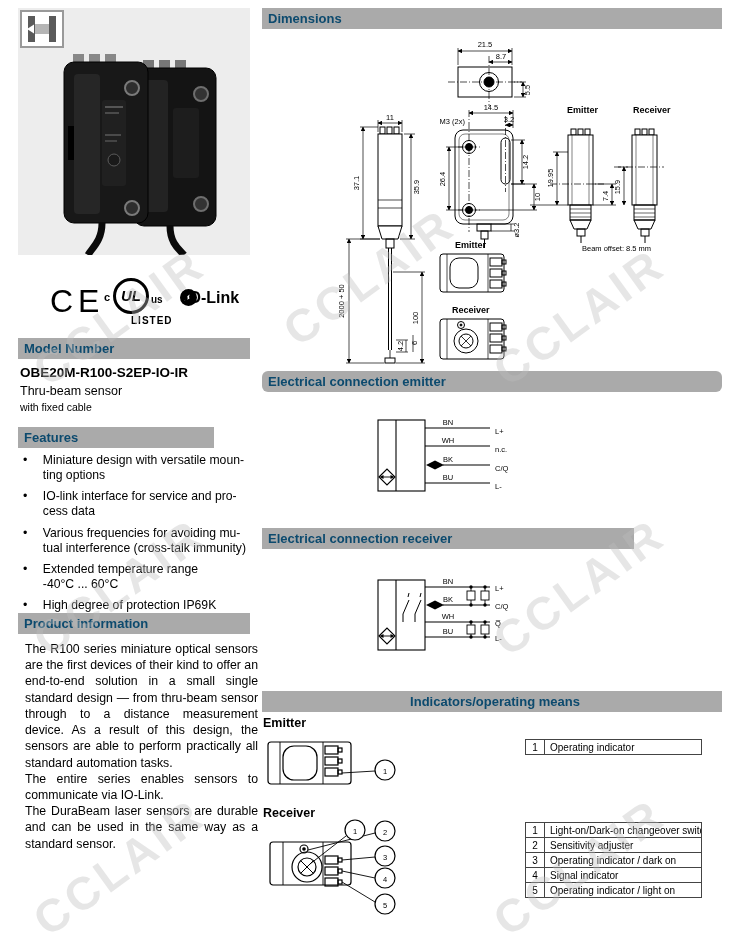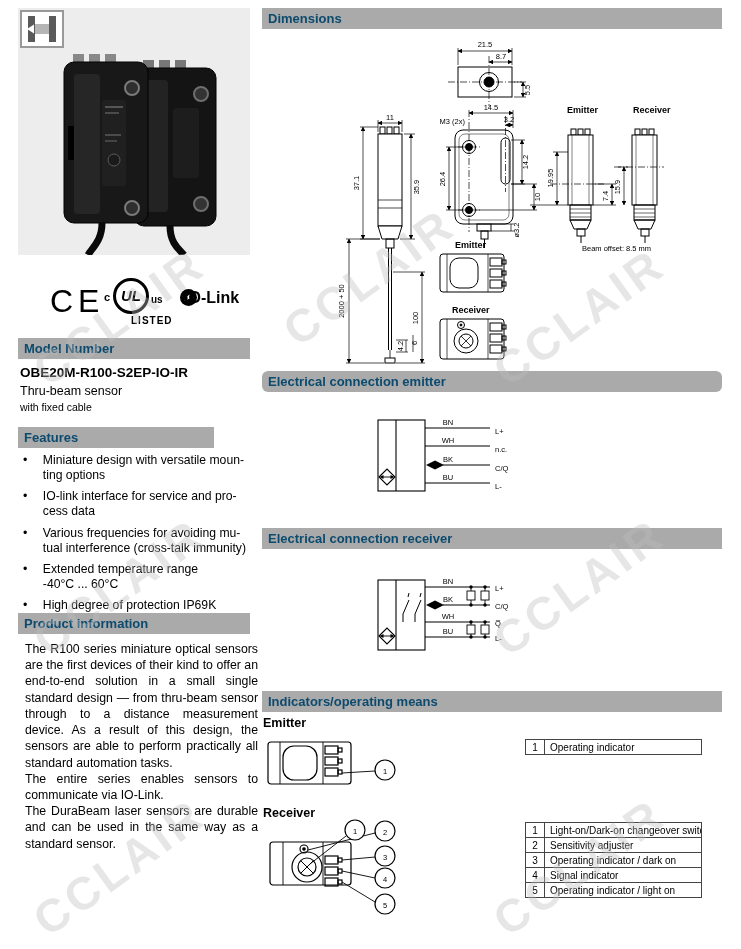--- a/index.html
+++ b/index.html
@@ -356,21 +356,21 @@
   <text x="186" y="30" text-anchor="middle" font-size="9">BN</text>
   <text x="186" y="48" text-anchor="middle" font-size="9">WH</text>
   <text x="186" y="67" text-anchor="middle" font-size="9">BK</text>
   <text x="186" y="85" text-anchor="middle" font-size="9">BU</text>
   <text x="233" y="39" font-size="9">L+</text>
   <text x="233" y="57" font-size="9">n.c.</text>
   <text x="233" y="76" font-size="9">C/Q</text>
   <text x="233" y="94" font-size="9">L-</text>
 </svg>
 
-<div class="bar" style="left:262px;top:528px;width:460px;">Electrical connection receiver</div>
+<div class="bar" style="left:262px;top:528px;width:372px;">Electrical connection receiver</div>
 <svg class="abs" style="left:262px;top:550px;" width="460" height="137" viewBox="0 0 460 137">
   <g stroke="#000" fill="none" stroke-width="1.1">
     <rect x="116" y="30" width="47" height="70" fill="#fff"></rect>
     <line x1="134" y1="30" x2="134" y2="100"></line>
     <polygon points="117,86 125,78 133,86 125,94"></polygon>
     <line x1="120.5" y1="86" x2="129.5" y2="86" stroke-width=".9"></line>
     <polygon points="117.5,86 121.5,84 121.5,88" fill="#000" stroke="none"></polygon>
     <polygon points="132.5,86 128.5,84 128.5,88" fill="#000" stroke="none"></polygon>
     <path d="M141,72 V64 M141,64 L147,50 M153,72 V64 M153,64 L159,50" stroke-width="1"></path>
     <line x1="146" y1="47" x2="147" y2="43" stroke-width="1"></line>
@@ -403,21 +403,21 @@
   <text x="186" y="34" text-anchor="middle" font-size="9">BN</text>
   <text x="186" y="52" text-anchor="middle" font-size="9">BK</text>
   <text x="186" y="69" text-anchor="middle" font-size="9">WH</text>
   <text x="186" y="84" text-anchor="middle" font-size="9">BU</text>
   <text x="233" y="41" font-size="9">L+</text>
   <text x="233" y="59" font-size="9">C/Q</text>
   <text x="233" y="76" font-size="9">Q̅</text>
   <text x="233" y="91" font-size="9">L-</text>
 </svg>
 
-<div class="bar" style="left:262px;top:691px;width:460px;">Indicators/operating means</div>
+<div class="bar" style="left:262px;top:691px;width:460px;text-align:center;">Indicators/operating means</div>
 
 <div class="seclabel" style="left:263px;top:716px;">Emitter</div>
 <svg class="abs" style="left:263px;top:730px;" width="160" height="76" viewBox="0 0 160 76">
   <g stroke="#000" fill="none" stroke-width="1.2">
     <rect x="5" y="12" width="83" height="42" rx="3" fill="#fff"></rect>
     <line x1="17" y1="12" x2="17" y2="54" stroke-width=".9"></line>
     <rect x="20" y="16" width="34" height="34" rx="11"></rect>
     <line x1="60" y1="12" x2="60" y2="54" stroke-width=".9"></line>
     <rect x="62" y="16" width="13" height="8"></rect>
       <rect x="75" y="18" width="4" height="4"></rect>

